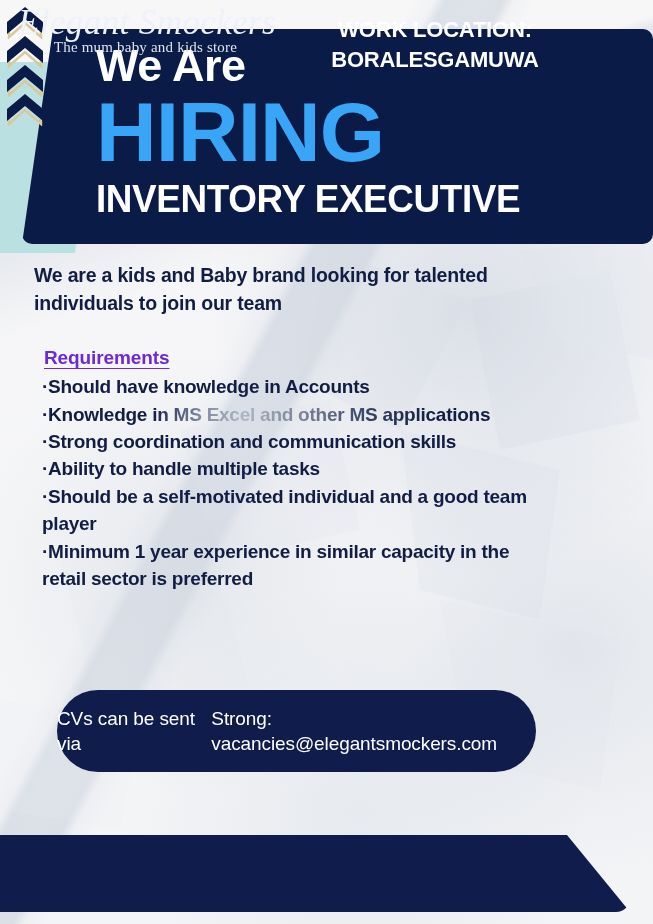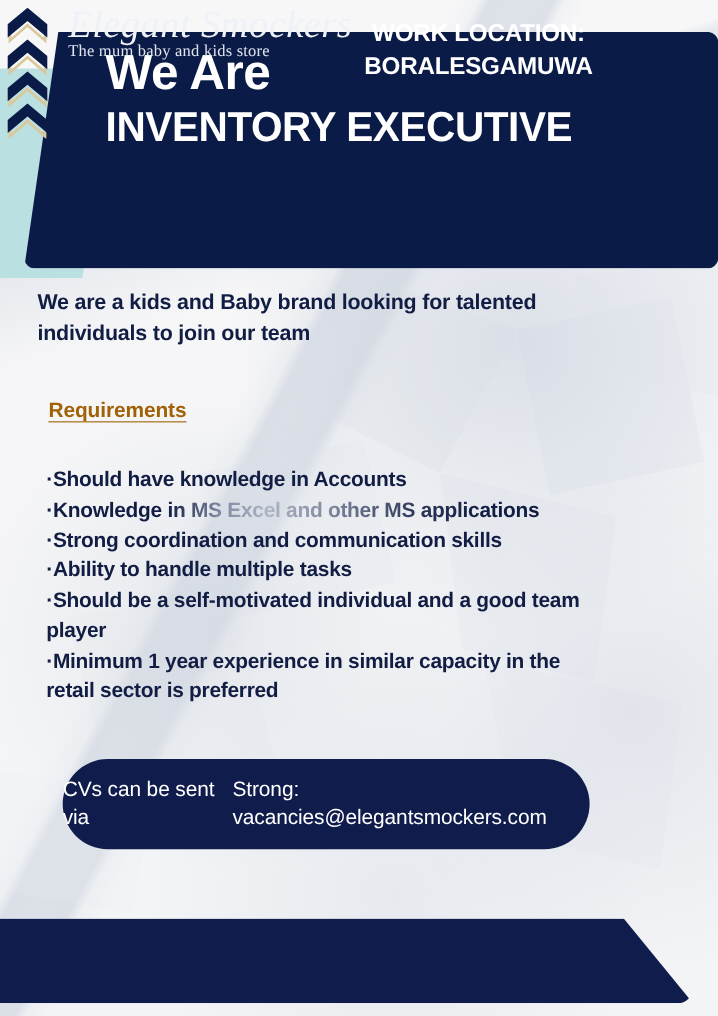--- a/index.html
+++ b/index.html
@@ -122,31 +122,31 @@
   }
   .intro {
     margin: 0 42px 0 34px;
     color: #121d44;
     font-size: 19.5px;
     font-weight: bold;
     line-height: 1.42;
     letter-spacing: -0.2px;
   }
   .req-heading {
-    margin: 46px 0 0 44px;
-    color: #a16207;
+    margin: 30px 0 0 44px;
+    color: #6d28d9;
     font-size: 19px;
     font-weight: bold;
     text-decoration: underline;
     text-underline-offset: 4px;
     letter-spacing: -0.1px;
     display: inline-block;
   }
   .bullets {
-    margin: 38px 22px 0 42px;
+    margin: 4px 22px 0 42px;
     list-style: none;
     padding: 0;
   }
   .bullets li {
     color: #121d44;
     font-size: 19px;
     font-weight: bold;
     line-height: 1.44;
     letter-spacing: -0.25px;
   }
@@ -201,21 +201,21 @@
     background: #101c4c;
     border-radius: 0 14px 14px 0;
     clip-path: polygon(0 0, 90% 0, 100% 100%, 0 100%);
     z-index: 6;
   }
   .footer-logo {
     position: absolute;
     left: 18px;
     top: 4px;
     width: 255px;
-    margin-left: 44px;
+    text-align: center;
   }
   .logo-word {
     font-family: "Liberation Serif", "DejaVu Serif", serif;
     font-style: italic;
     font-size: 35px;
     color: #eef1f7;
     letter-spacing: 0.4px;
     line-height: 1.1;
     white-space: nowrap;
   }
@@ -270,20 +270,21 @@
       <path d="M4 18 L22 3 L40 18 L40 30 L22 15 L4 30 Z" fill="#0a1b47"></path>
       <path d="M4 47 L22 32 L40 47 L40 59 L22 44 L4 59 Z" fill="#0a1b47"></path>
       <path d="M4 76 L22 61 L40 76 L40 88 L22 73 L4 88 Z" fill="#0a1b47"></path>
       <path d="M4 105 L22 90 L40 105 L40 117 L22 102 L4 117 Z" fill="#0a1b47"></path>
     </g>
   </svg>
 
   <div class="header-banner"></div>
   <div class="header-inner">
     <div class="we-are">We Are</div>
+    <div class="hiring">HIRING</div>
     <div class="job-title">INVENTORY EXECUTIVE</div>
   </div>
 
   <div class="content">
     <p class="intro">We are a kids and Baby brand looking for talented individuals to join our  team</p>
     <div><span class="req-heading">Requirements</span></div>
     <ul class="bullets">
       <li>·Should have knowledge in Accounts</li>
       <li class="faded">·Knowledge in MS Excel and other MS applications</li>
       <li>·Strong coordination and communication skills</li>

